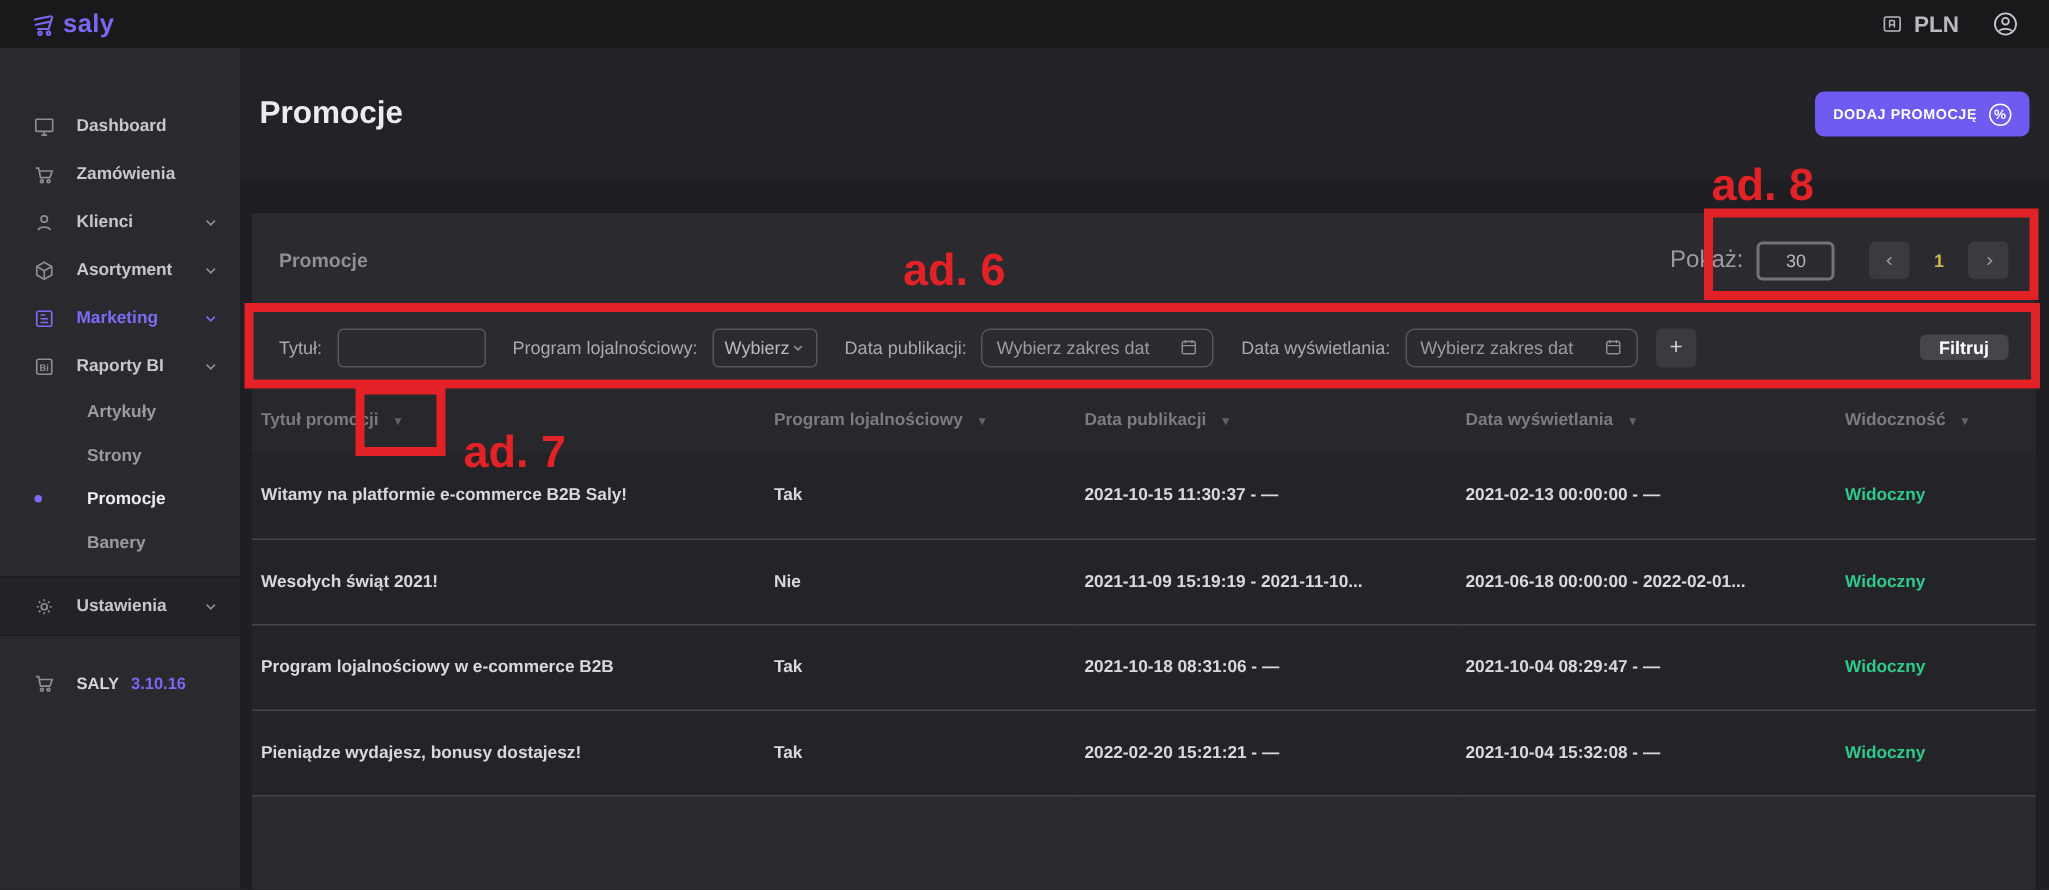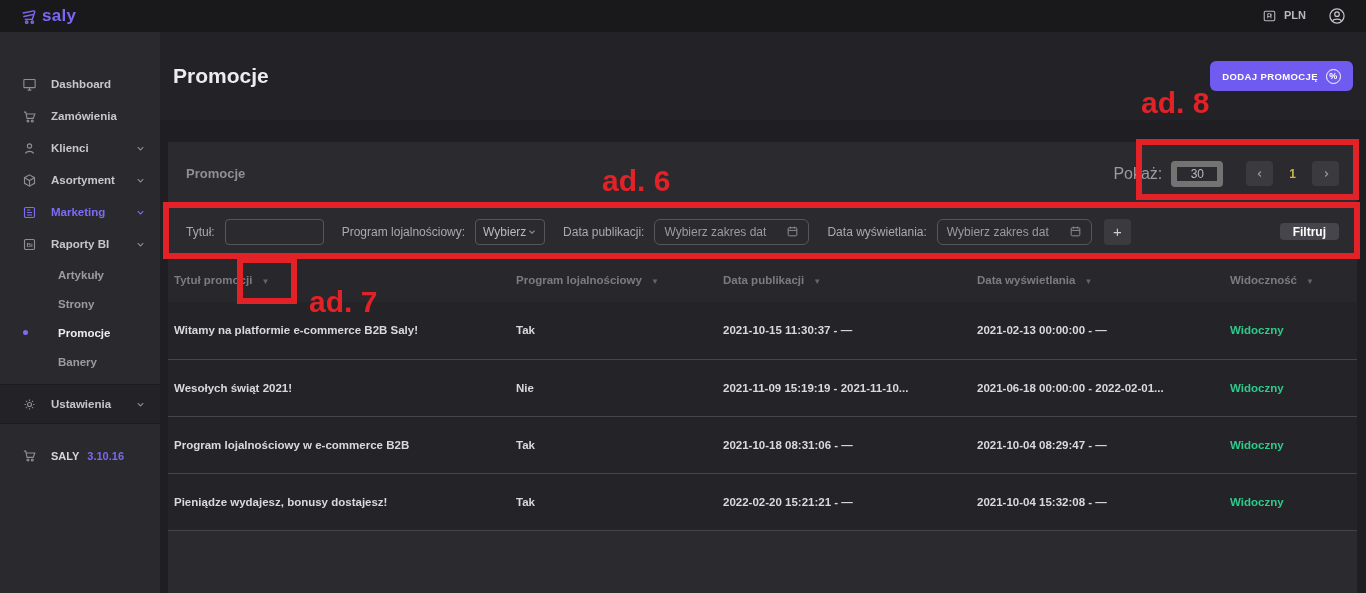--- a/index.html
+++ b/index.html
@@ -6,21 +6,21 @@
   html,body { width:1366px; height:593px; overflow:hidden; }
   body { font-family:"Liberation Sans", sans-serif; background:#1f1f23; }
   .app { position:relative; width:1366px; height:593px; }
 
   
   .topbar { height:32px; background:#19191c; display:flex; align-items:center;
             justify-content:space-between; padding:0 20px; }
   .logo { display:flex; align-items:center; gap:3px; color:#7a68f2; }
   .logo-text { font-size:17px; font-weight:700; letter-spacing:.3px; }
   .topbar-right { display:flex; align-items:center; gap:22px; }
-  .currency { display:flex; align-items:flex-start; gap:7px; color:#b9b9bf; font-size:11px; font-weight:700; }
+  .currency { display:flex; align-items:center; gap:7px; color:#b9b9bf; font-size:15px; font-weight:700; }
   .icon { display:inline-flex; align-items:center; justify-content:center; color:#8d8d93; }
   svg { display:block; }
 
   
   .layout { display:flex; height:561px; }
 
   
   .sidebar { width:160px; background:#2a2a2e; display:flex; flex-direction:column; padding-top:36px; flex-shrink:0; }
   .nav-item { height:32px; display:flex; align-items:center; gap:14px;
               padding:0 14px 0 22px; color:#c6c6cb; font-size:11.5px; font-weight:700; cursor:pointer; }
@@ -47,21 +47,21 @@
              display:flex; align-items:center; gap:8px; cursor:pointer; }
   .pct-circle { width:15px; height:15px; border:1.3px solid #fff; border-radius:50%;
                 display:flex; align-items:center; justify-content:center; font-size:9px; color:#fff; }
 
   
   .card { position:absolute; left:8px; right:9px; top:110px; bottom:0; background:#2b2b2f; }
   .card-top { height:63px; display:flex; align-items:center; justify-content:space-between; padding:0 18px; }
   .card-heading { font-size:13px; font-weight:700; color:#8f8f96; }
   .pager { display:flex; align-items:center; gap:9px; }
   .pager-label { font-size:16px; color:#9b9ba1; }
-  .size-input { width:52px; height:26px; background:transparent; border:6px solid #737373;
+  .size-input { width:52px; height:26px; background:transparent; border:2px solid #737373;
                 border-radius:4px; color:#b9b9bf; text-align:center; font-size:12px; font-family:inherit; }
   .pg-btn { width:27px; height:25px; background:#3a3a3f; border:none; border-radius:4px;
             display:flex; align-items:center; justify-content:center; color:#9a9aa0; cursor:pointer; }
   .pg-num { color:#cdb54b; font-size:12px; font-weight:700; margin:0 7px; }
 
   
   .filter-row { height:53px; display:flex; align-items:center; padding:0 18px;
                 font-size:12px; color:#a9a9af; }
   .f-label { margin-right:10px; white-space:nowrap; }
   .f-input { width:99px; height:26px; background:transparent; border:1px solid #55555b;
@@ -91,21 +91,21 @@
   td[data-status="hidden"]  { color:#77777e; }
 
   
   .ad-box { position:absolute; border:6px solid #e32227; z-index:9; pointer-events:none; }
   .ad-box-6 { left:163px; top:202px; width:1197px; height:57px; }
   .ad-box-7 { left:237px; top:257px; width:60px;  height:47px; }
   .ad-box-8 { left:1136px; top:139px; width:223px; height:61px; }
   .ad-label { position:absolute; color:#e32227; font-size:30px; font-weight:700; z-index:10; pointer-events:none; }
   .ad-label-6 { left:602px; top:164px; }
   .ad-label-7 { left:309px; top:285px; }
-  .ad-label-8 { left:1141px; top:86px; }
+  .ad-label-8 { left:1141px; top:107px; }
 </style>
 </head>
 <body>
 
 <div class="app">
 
   <div class="topbar">
     <div class="logo">
       <span class="icon" style="color:#7a68f2">
         <svg width="19" height="17" viewBox="0 0 24 24" fill="none" stroke="currentColor" stroke-width="2" stroke-linecap="round">

